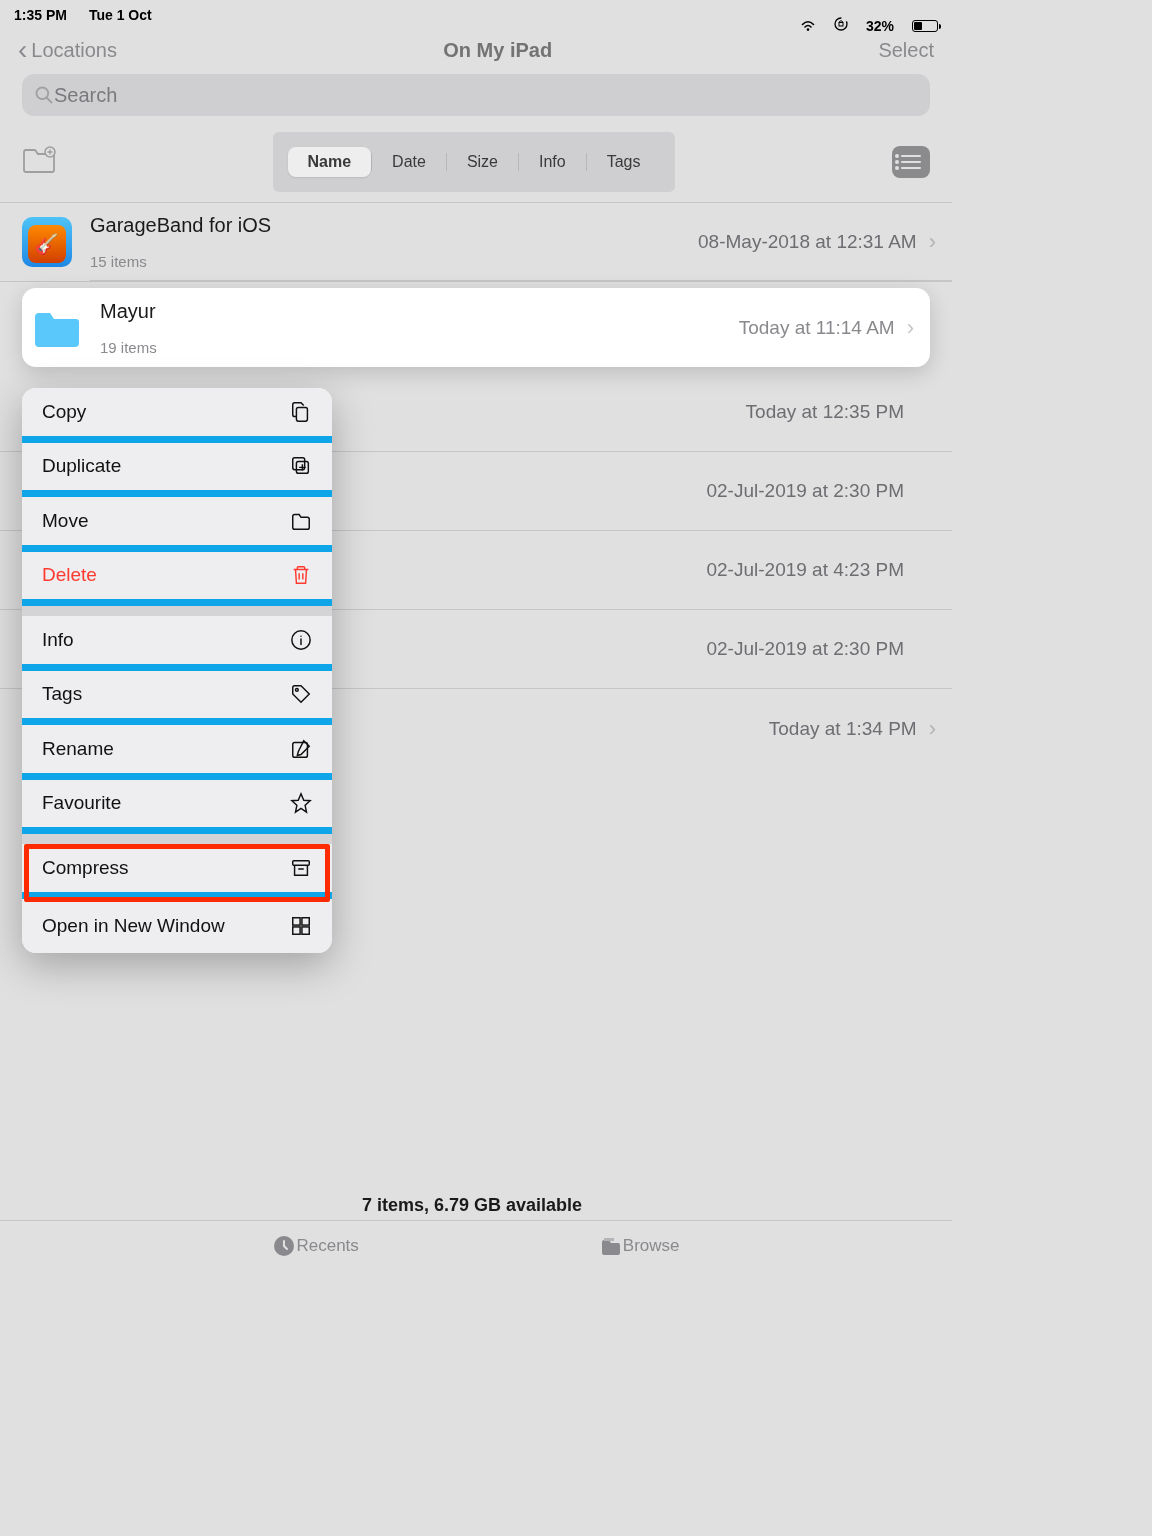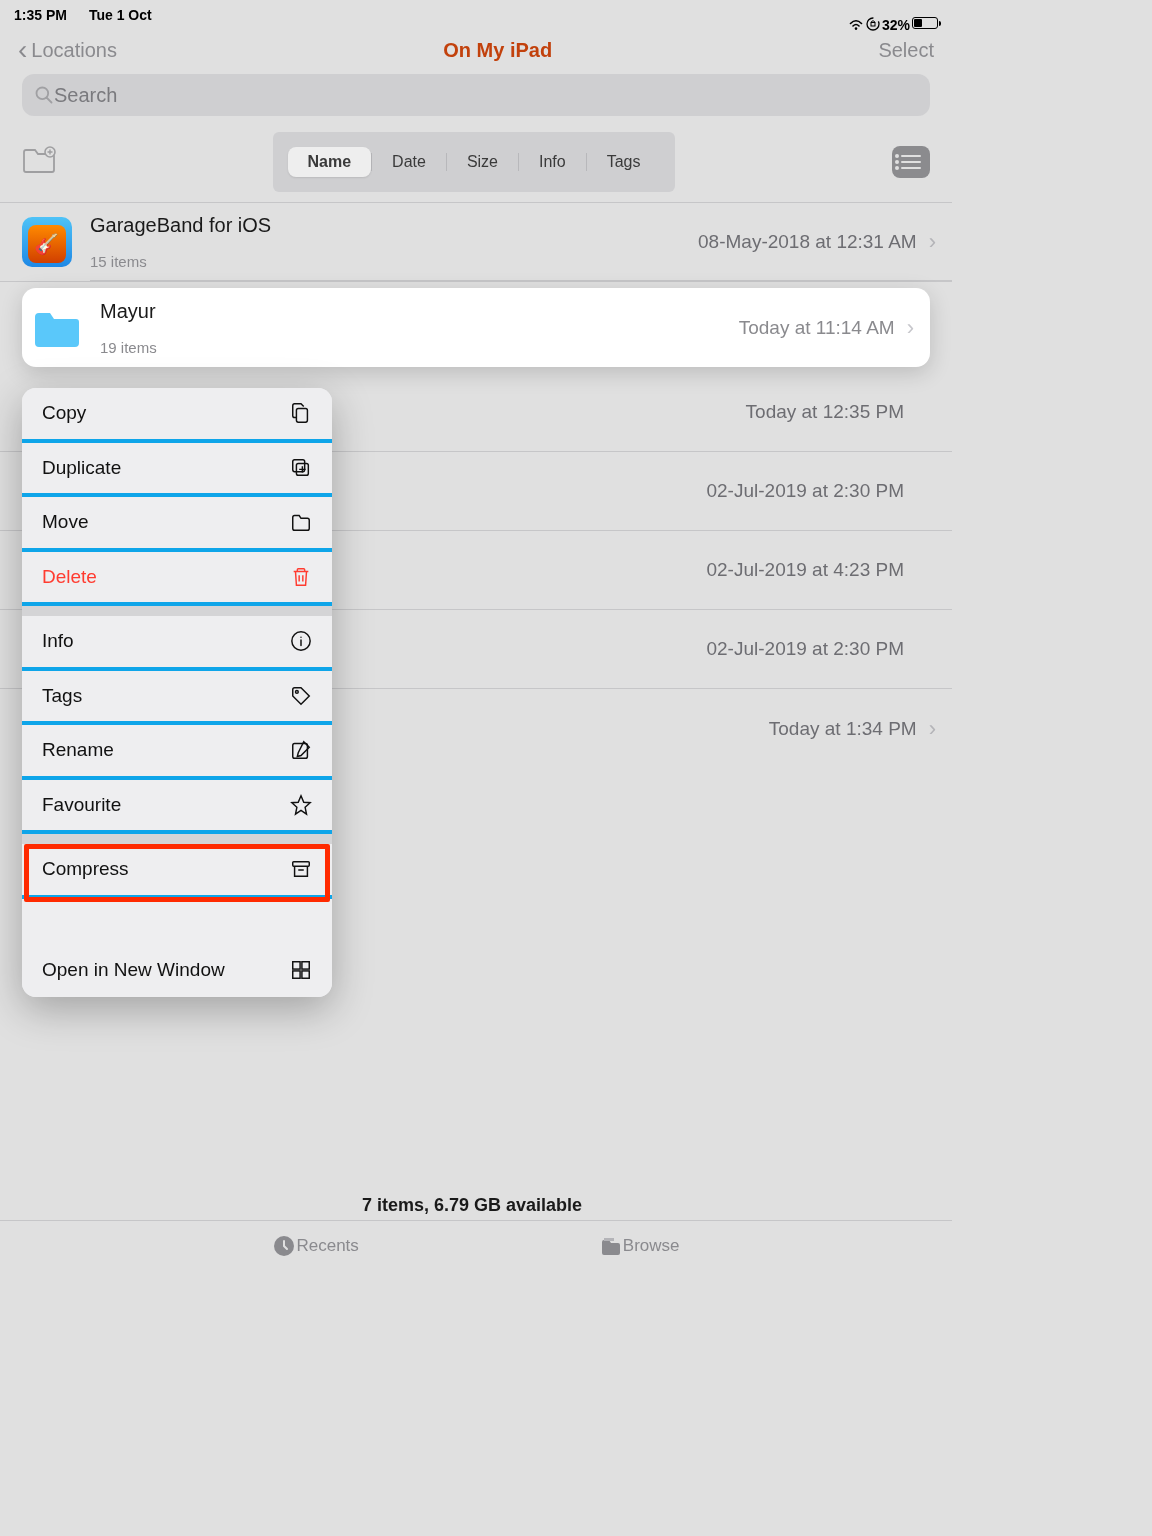--- a/index.html
+++ b/index.html
@@ -1,31 +1,31 @@
 <!DOCTYPE html>
 <html><head>
 <meta charset="utf-8">
 <style>
   * { box-sizing: border-box; margin: 0; padding: 0; font-family: -apple-system, "Helvetica Neue", Helvetica, Arial, sans-serif; -webkit-font-smoothing: antialiased; }
   body { width: 952px; height: 1270px; background: #e0e0e0; position: relative; overflow: hidden; color: #000; }
 
   
   .status-bar { display:flex; justify-content:space-between; align-items:center; padding: 4px 14px 0 14px; height:26px; font-size:14px; font-weight:600; }
   .status-left { display:flex; gap:22px; }
-  .status-right { display:flex; align-items:flex-start; gap:2px;margin-top:21px; }
+  .status-right { display:flex; align-items:center; gap:18px;margin-top:21px; }
   .wifi-icon, .orientation-icon { font-size:14px; }
   .battery { width:26px; height:12px; border:1.3px solid #000; border-radius:3px; position:relative; display:inline-block; }
   .battery::after { content:""; position:absolute; right:-4px; top:3px; width:2.5px; height:5px; background:#000; border-radius:0 2px 2px 0; }
   .battery-fill { position:absolute; left:1px; top:1px; bottom:1px; width:32%; background:#000; border-radius:1px; }
 
   
   .nav-bar { display:flex; align-items:center; justify-content:space-between; height:48px; padding:0 18px; }
   .nav-back { display:flex; align-items:center; gap:4px; color:#8a8a8e; font-size:20px; }
   .nav-back .chev { font-size:28px; font-weight:400; line-height:1; }
-  .nav-title { font-size:20px; font-weight:700; color:#c2410c; }
+  .nav-title { font-size:20px; font-weight:700; color:#737373; }
   .nav-action { color:#8a8a8e; font-size:20px; }
 
   
   .search-wrap { padding: 0 22px 10px 22px; }
   .search-field { background:#cfcfd1; border-radius:12px; height:42px; display:flex; align-items:center; padding:0 12px; color:#7a7a7e; font-size:20px; }
   .search-icon-svg { width:20px; height:20px; opacity:0.55; }
 
   
   .toolbar-row { display:flex; align-items:center; justify-content:space-between; padding:6px 22px 10px 22px; }
   .new-folder-icon { width:34px; height:28px; opacity:0.55; }
@@ -49,22 +49,22 @@
   .file-date { font-size:19px; color:#6d6d72; margin-right:12px; }
   .row-chev { color:#b4b4b8; font-size:22px; font-weight:400; }
   .row-sep-inset { position:absolute; left:90px; right:0; bottom:0; height:1px; background:#c6c6c8; }
 
   .gb-icon { width:50px; height:50px; border-radius:10px; background:linear-gradient(180deg,#4fc3f7,#1e88e5); display:flex; align-items:flex-end; justify-content:center; padding:4px; margin-right:18px; flex-shrink:0;}
   .gb-inner { width:38px; height:38px; background:linear-gradient(180deg,#ff8a00,#d13f00); border-radius:8px; display:flex; align-items:center; justify-content:center; color:#fff; font-size:20px;}
 
   
   .context-menu { position:absolute; left:22px; top:388px; width:310px; background:#eeeef0; border-radius:14px; overflow:hidden; box-shadow:0 12px 40px rgba(0,0,0,0.28); z-index:20; }
   .ctx-group-sep { height:10px; background:#d4d4d6; }
-  .ctx-item { display:flex; align-items:center; justify-content:space-between; height:54.5px; padding:0 20px; font-size:19px; color:#111; border-bottom:4px solid #0ea5e9; background:#eeeef0; }
-  .ctx-item:last-child { border-bottom:none;margin-top:44px; }
+  .ctx-item { display:flex; align-items:center; justify-content:space-between; height:54.5px; padding:0 20px; font-size:19px; color:#111; border-bottom:7px solid #0ea5e9; background:#eeeef0; }
+  .ctx-item:last-child { border-bottom:none; }
   .ctx-item.destructive { color:#ff3b30; }
   .ctx-item.destructive svg { stroke:#ff3b30; }
   .ctx-icon { width:22px; height:22px; }
   .ctx-item svg { stroke:#111; stroke-width:1.6; fill:none; }
 
   .highlight-box { position:absolute; border:5px solid #ff2a00; border-radius:2px; pointer-events:none; z-index:25; }
 
   
   .footer-status { position:absolute; bottom:54px; left:0; right:8px; text-align:center; font-size:18px; font-weight:700; color:#1a1a1a; }
   .bottom-tabs { position:absolute; bottom:0; left:0; right:0; height:50px; border-top:1px solid #c6c6c8; background:#e0e0e0; display:flex; align-items:center; justify-content:center; gap:240px; }

